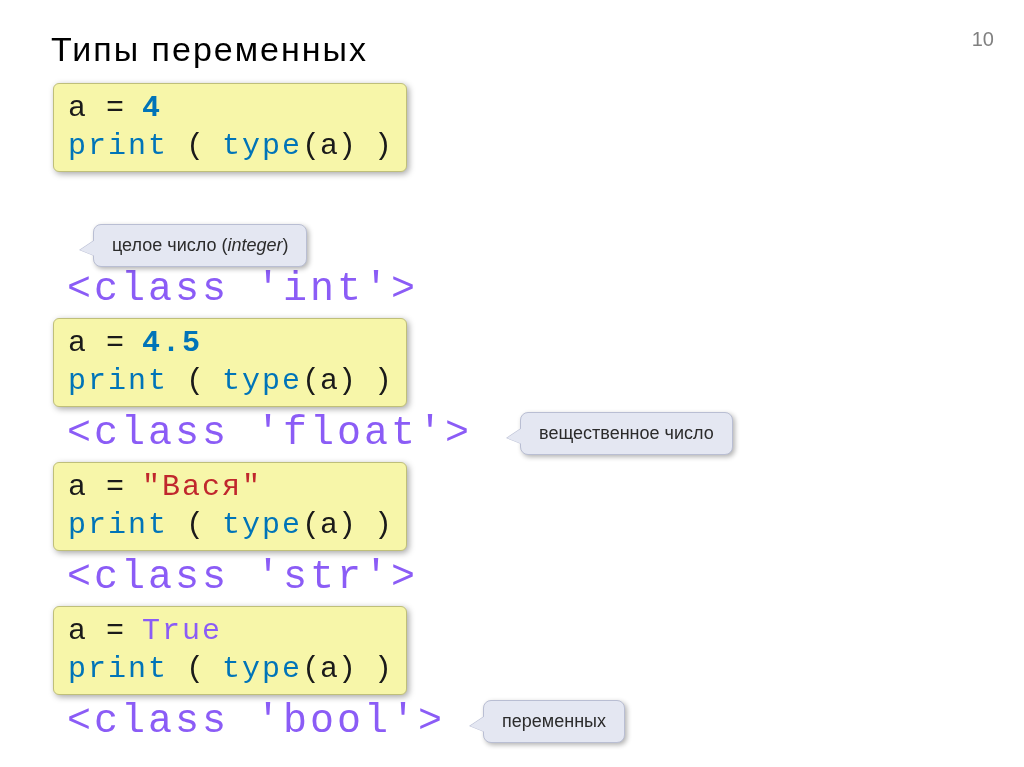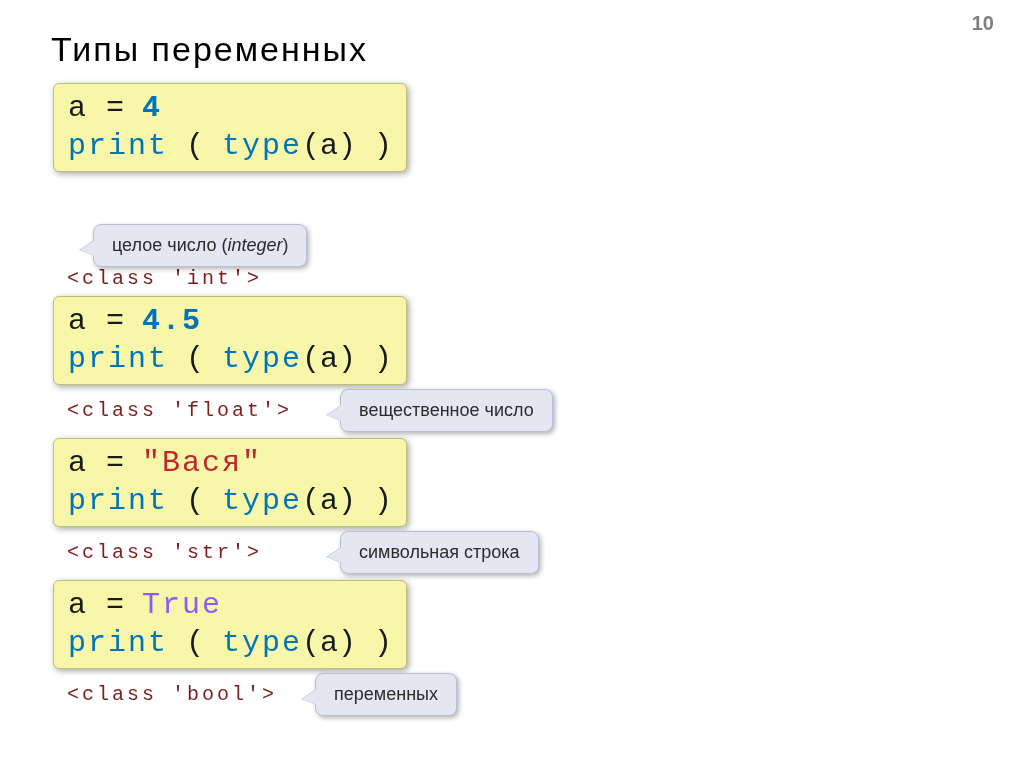--- a/index.html
+++ b/index.html
@@ -6,25 +6,25 @@
   body {
     font-family: Arial, Helvetica, sans-serif;
     width: 1024px;
     height: 767px;
     background: #ffffff;
     position: relative;
     padding: 30px 45px;
   }
   .page-number {
     position: absolute;
-    top: 12px;
+    top: 28px;
     right: 30px;
     font-size: 20px;
     color: #808080;
-    font-weight: bold;
+    font-weight: normal;
   }
   .title {
     font-size: 34px;
     font-weight: normal;
     color: #000;
     margin-bottom: 14px;
     margin-left: 6px;
     letter-spacing: 2px;
   }
   .content {
@@ -51,22 +51,22 @@
   .tk-true { color: #8b5cf6; letter-spacing: 2px; margin-top: 21px; }
   .tk-p { color: #1a1a1a; }
   .output-row {
     display: flex;
     align-items: center;
     gap: 8px;
     margin-bottom: 6px;
   }
   .output-text {
     font-family: 'Courier New', Courier, monospace;
-    font-size: 20px;
-    color: #7f1d1d;
+    font-size: 40px;
+    color: #8b5cf6;
     padding-left: 14px;
     letter-spacing: 3px;
   }
   .callout {
     background: #e4e7f2;
     border: 1px solid #b9bed3;
     border-radius: 8px;
     box-shadow: 2px 2px 5px rgba(0,0,0,0.3);
     padding: 10px 18px;
     font-size: 18px;
@@ -134,21 +134,20 @@
     </div>
   </div>
 
   <div class="block">
     <div class="code-box">
       <span class="tk-kw">a</span><span class="tk-assign"> = </span><span class="tk-str">"Вася"</span><br>
       <span class="tk-fn">print</span><span class="tk-p"> ( </span><span class="tk-fn">type</span><span class="tk-p">(a)</span><span class="tk-p"> )</span>
     </div>
     <div class="output-row">
       <div class="output-text">&lt;class 'str'&gt;</div>
-      <div class="callout" style="margin-left:70px;">символьная строка</div>
     </div>
   </div>
 
   <div class="block">
     <div class="code-box">
       <span class="tk-kw">a</span><span class="tk-assign"> = </span><span class="tk-true">True</span><br>
       <span class="tk-fn">print</span><span class="tk-p"> ( </span><span class="tk-fn">type</span><span class="tk-p">(a)</span><span class="tk-p"> )</span>
     </div>
     <div class="output-row">
       <div class="output-text">&lt;class 'bool'&gt;</div>

